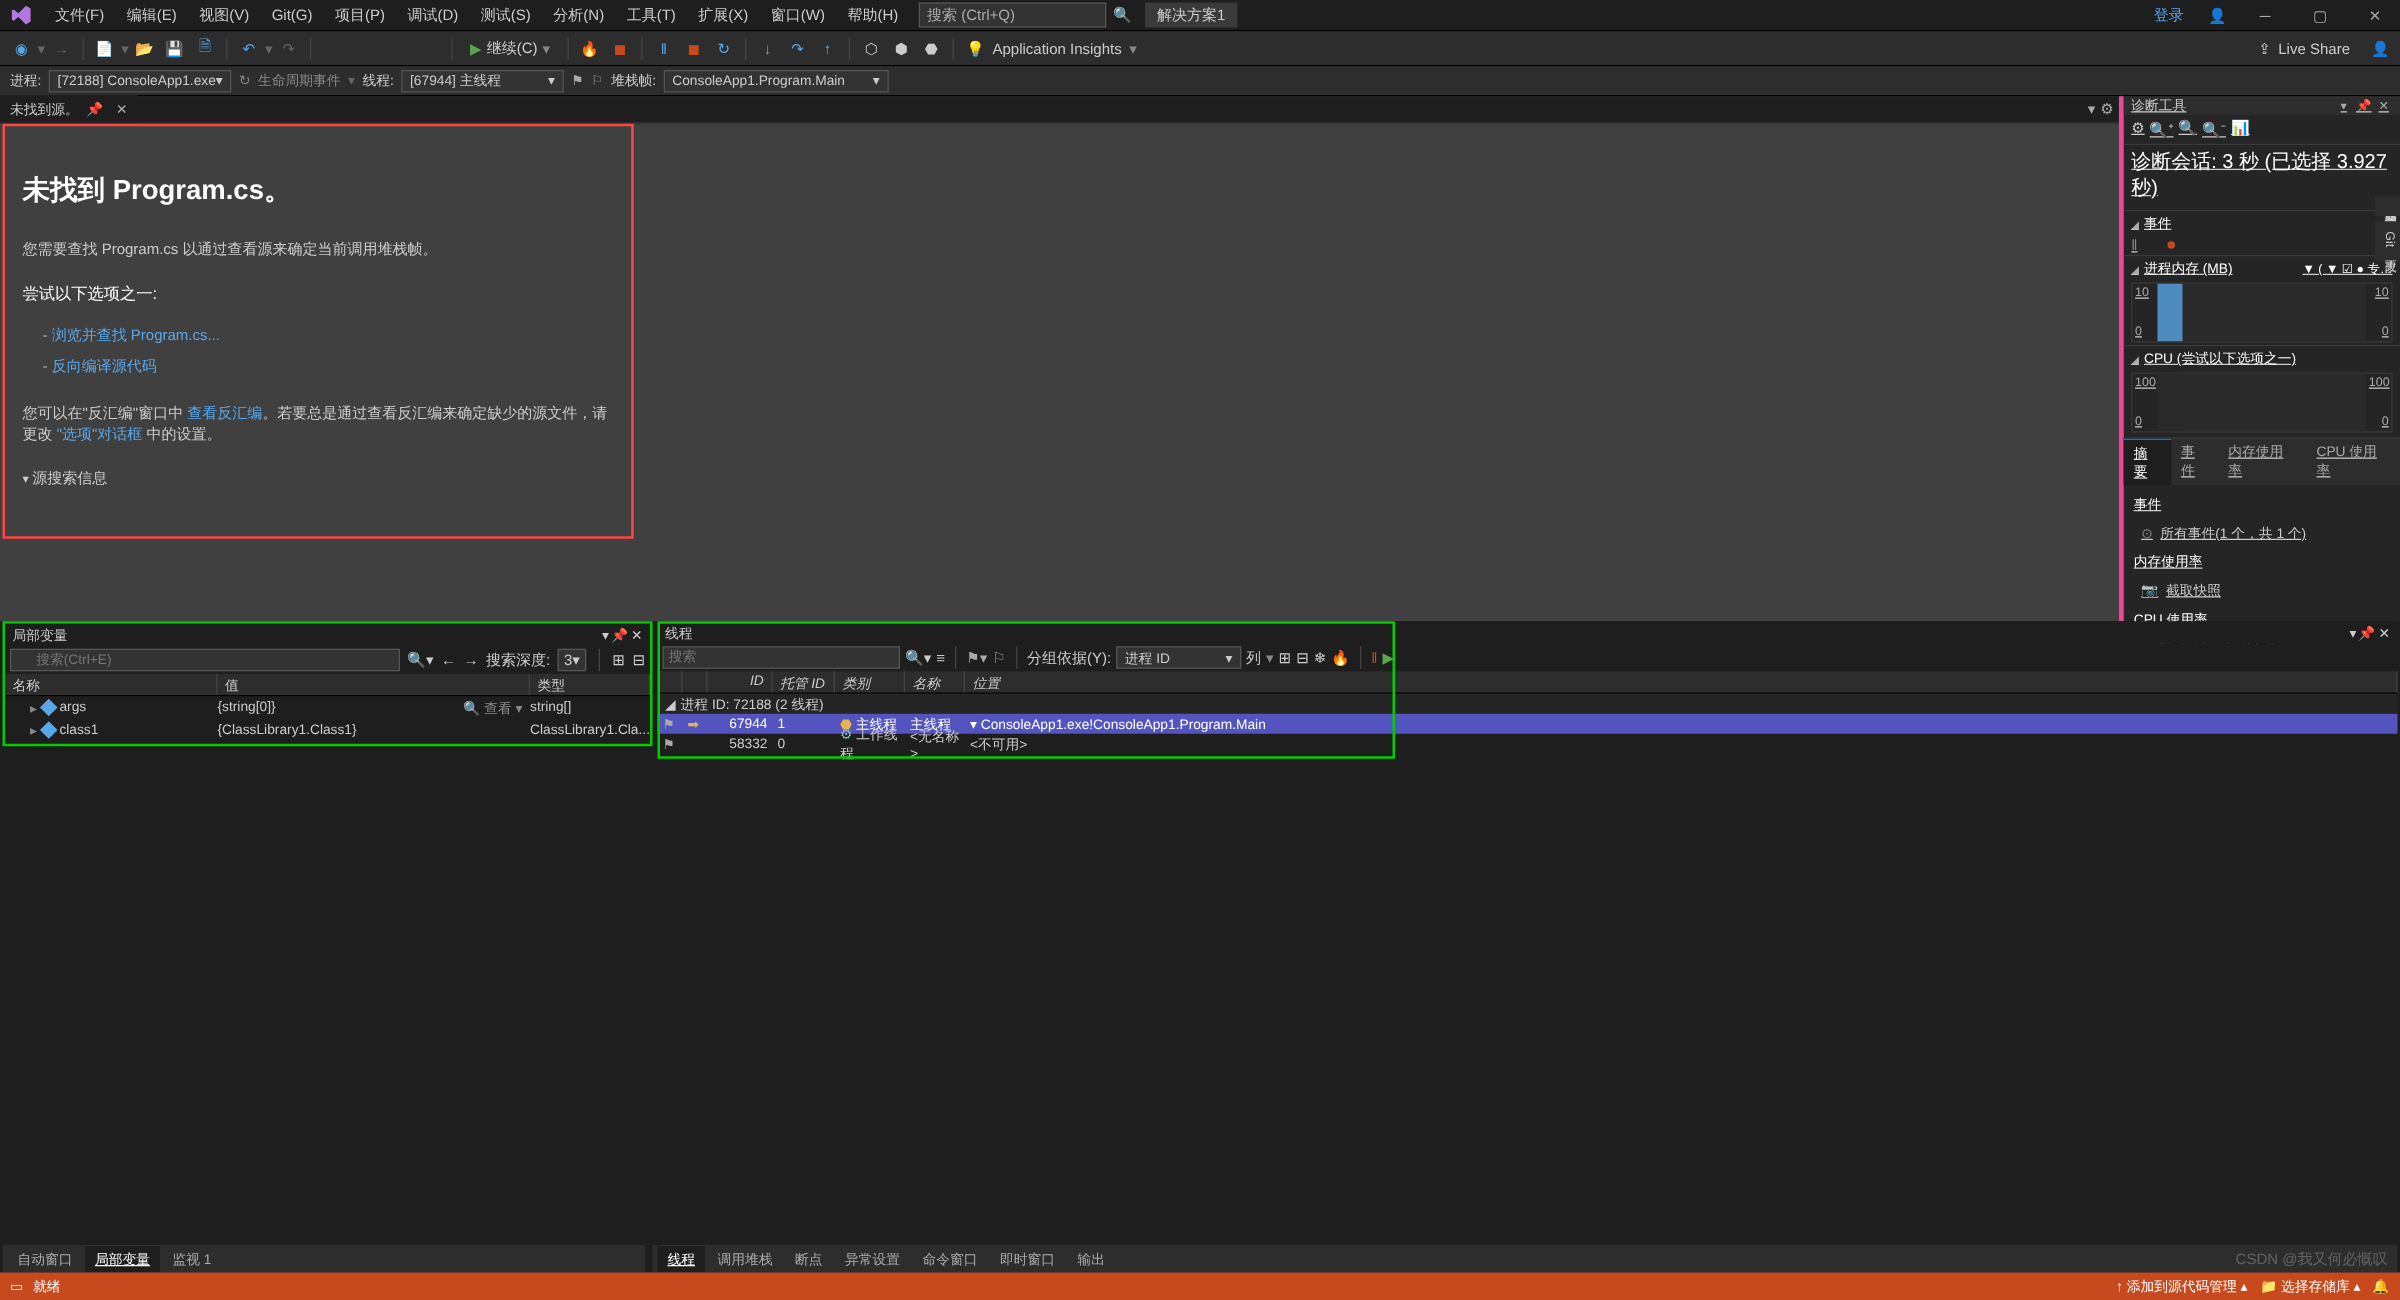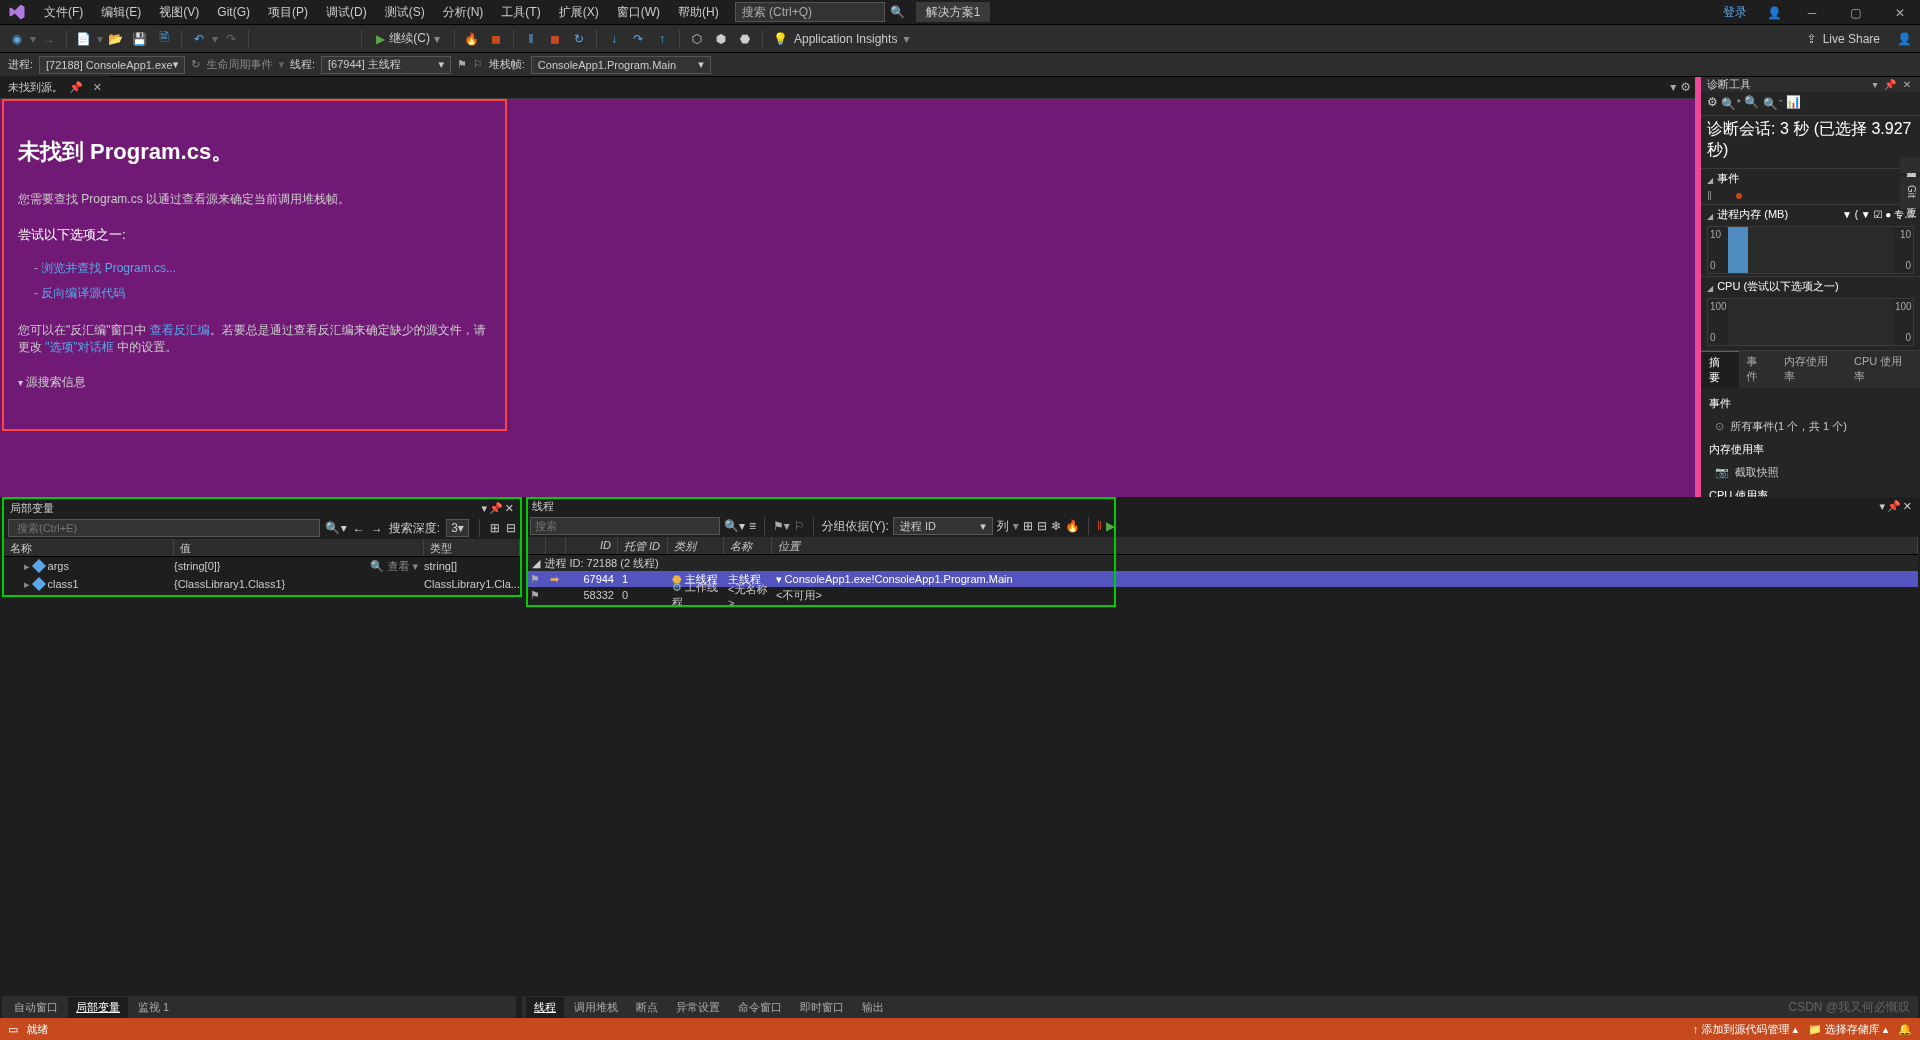--- a/index.html
+++ b/index.html
@@ -19,37 +19,37 @@
 .tbtn.blue { color: #5aa7e8; }
 .tbtn.yellow { color: #e6b34d; }
 .tsep { width: 1px; height: 18px; background: #444; margin: 0 4px; }
 .continue-btn { display: flex; align-items: center; gap: 4px; padding: 2px 8px; }
 .continue-btn .tri { color: #57a64a; }
 .live-share { position: absolute; right: 40px; display: flex; align-items: center; gap: 6px; color: #ccc; }
 .debug-bar { height: 24px; background: #2d2d2d; border-bottom: 1px solid #000; padding: 0 8px; gap: 6px; font-size: 11px; }
 .combo { background: #333; border: 1px solid #555; height: 18px; padding: 0 6px; display: flex; align-items: center; min-width: 130px; justify-content: space-between; }
 .lbl { color: #ccc; }
 .main { display: flex; height: 420px; position: relative; }
-.doc-area { flex: 1; background: #701a75; position: relative; }
+.doc-area { flex: 1; background: #404040; position: relative; }
 .doc-tab-strip { height: 22px; background: #1e1e1e; display: flex; align-items: end; border-bottom: 1px solid #3a3a3a; }
 .doc-tab { background: #1e1e1e; height: 22px; padding: 0 8px; display: flex; align-items: center; gap: 6px; font-size: 11px; }
 .doc-tab .pin { color: #888; }
 .pin-x { color: #aaa; margin-left: 4px; }
 .gear-right { position: absolute; right: 4px; top: 3px; color: #aaa; display: flex; gap: 4px; }
 .red-box { border: 2px solid #f44; margin: 0 2px; width: 505px; height: 332px; padding: 14px 14px; }
 .red-box h1 { color: #fff; font-size: 22px; font-weight: 600; margin: 22px 0 24px; }
 .red-box .p { color: #ccc; font-size: 12px; margin-bottom: 18px; }
 .red-box .sub { color: #fff; font-size: 13px; margin-bottom: 12px; }
 .red-box ul { list-style: none; margin: 16px 0 20px 16px; }
 .red-box ul li { color: #5aa7e8; margin: 8px 0; font-size: 12px; }
 .red-box ul li::before { content: "- "; color: #aaa; }
 .red-box .link { color: #5aa7e8; }
 .red-box .expand { color: #ccc; margin-top: 14px; font-size: 12px; }
 .red-box .expand::before { content: "▾ "; font-size: 10px; }
-.diag-panel { width: 225px; background: #252526; border-left: 6px solid #ec4899; display: flex; flex-direction: column; }
+.diag-panel { width: 225px; background: #252526; border-left: 4px solid #ec4899; display: flex; flex-direction: column; text-decoration: underline; }
 .panel-title { height: 20px; background: #2d2d2d; padding: 0 6px; display: flex; align-items: center; justify-content: space-between; font-size: 11px; }
 .panel-icons { display: flex; gap: 2px; }
 .panel-icons span { width: 14px; text-align: center; color: #aaa; font-size: 10px; }
 .diag-tools { padding: 3px 6px; display: flex; gap: 4px; border-bottom: 1px solid #3a3a3a; }
 .diag-session { padding: 3px 6px; font-size: 16px; color: #fff; }
 .timeline { height: 10px; background: #3f3f3f; margin: 2px 6px; position: relative; }
 .tl-seg { position: absolute; height: 100%; background: #d4d4d4; }
 .diag-section { border-top: 1px solid #3a3a3a; }
 .diag-shead { padding: 2px 6px; font-size: 11px; color: #fff; display: flex; align-items: center; gap: 4px; }
 .diag-shead .exp::before { content: "◢ "; color: #aaa; font-size: 8px; }
@@ -67,21 +67,21 @@
 .dot { width: 8px; height: 8px; border-radius: 50%; background: #888; display: inline-block; }
 .side-tabs { position: absolute; right: 0; top: 80px; width: 20px; display: flex; flex-direction: column; gap: 4px; }
 .side-tab { writing-mode: vertical-rl; background: #2d2d2d; padding: 8px 2px; font-size: 10px; color: #ccc; }
 .bottom-panels { display: flex; height: 300px; gap: 4px; padding: 0 2px; }
 .bp { flex: 1; display: flex; flex-direction: column; position: relative; }
 .bp.left { flex: 0 0 514px; }
 .green-frame { border: 2px solid #0c0; }
 .bp-title { height: 18px; background: #1e1e1e; padding: 0 6px; font-size: 11px; display: flex; align-items: center; justify-content: space-between; }
 .bp-title .icons { display: flex; gap: 2px; }
 .bp-search { height: 22px; display: flex; align-items: center; padding: 0 4px; gap: 6px; background: #1e1e1e; }
-.bp-search input { background: #333; border: 1px solid #555; height: 18px; flex: 1; color: #ccc; padding: 0 8px; font-size: 11px; }
+.bp-search input { background: #333; border: 1px solid #555; height: 18px; flex: 1; color: #ccc; padding: 0 20px; font-size: 11px; }
 .locals-hdr { display: flex; background: #2d2d2d; height: 18px; font-size: 11px; border-bottom: 1px solid #000; }
 .locals-hdr div { padding: 2px 6px; border-right: 1px solid #444; }
 .locals-row { display: flex; height: 18px; font-size: 11px; align-items: center; }
 .locals-row .c1 { width: 170px; padding-left: 20px; display: flex; align-items: center; gap: 4px; }
 .locals-row .c2 { width: 250px; display: flex; align-items: center; justify-content: space-between; padding-right: 6px; }
 .locals-row .c3 { flex: 1; }
 .cube { width: 10px; height: 10px; background: #5aa7e8; transform: rotate(45deg); }
 .th-toolbar { height: 22px; display: flex; align-items: center; gap: 4px; padding: 0 4px; background: #1e1e1e; }
 .th-toolbar input { background: #333; border: 1px solid #555; height: 18px; width: 190px; color: #ccc; padding: 0 4px; font-size: 11px; }
 .th-combo { background: #333; border: 1px solid #555; height: 18px; padding: 0 6px; font-size: 11px; min-width: 100px; display: flex; align-items: center; justify-content: space-between; }

